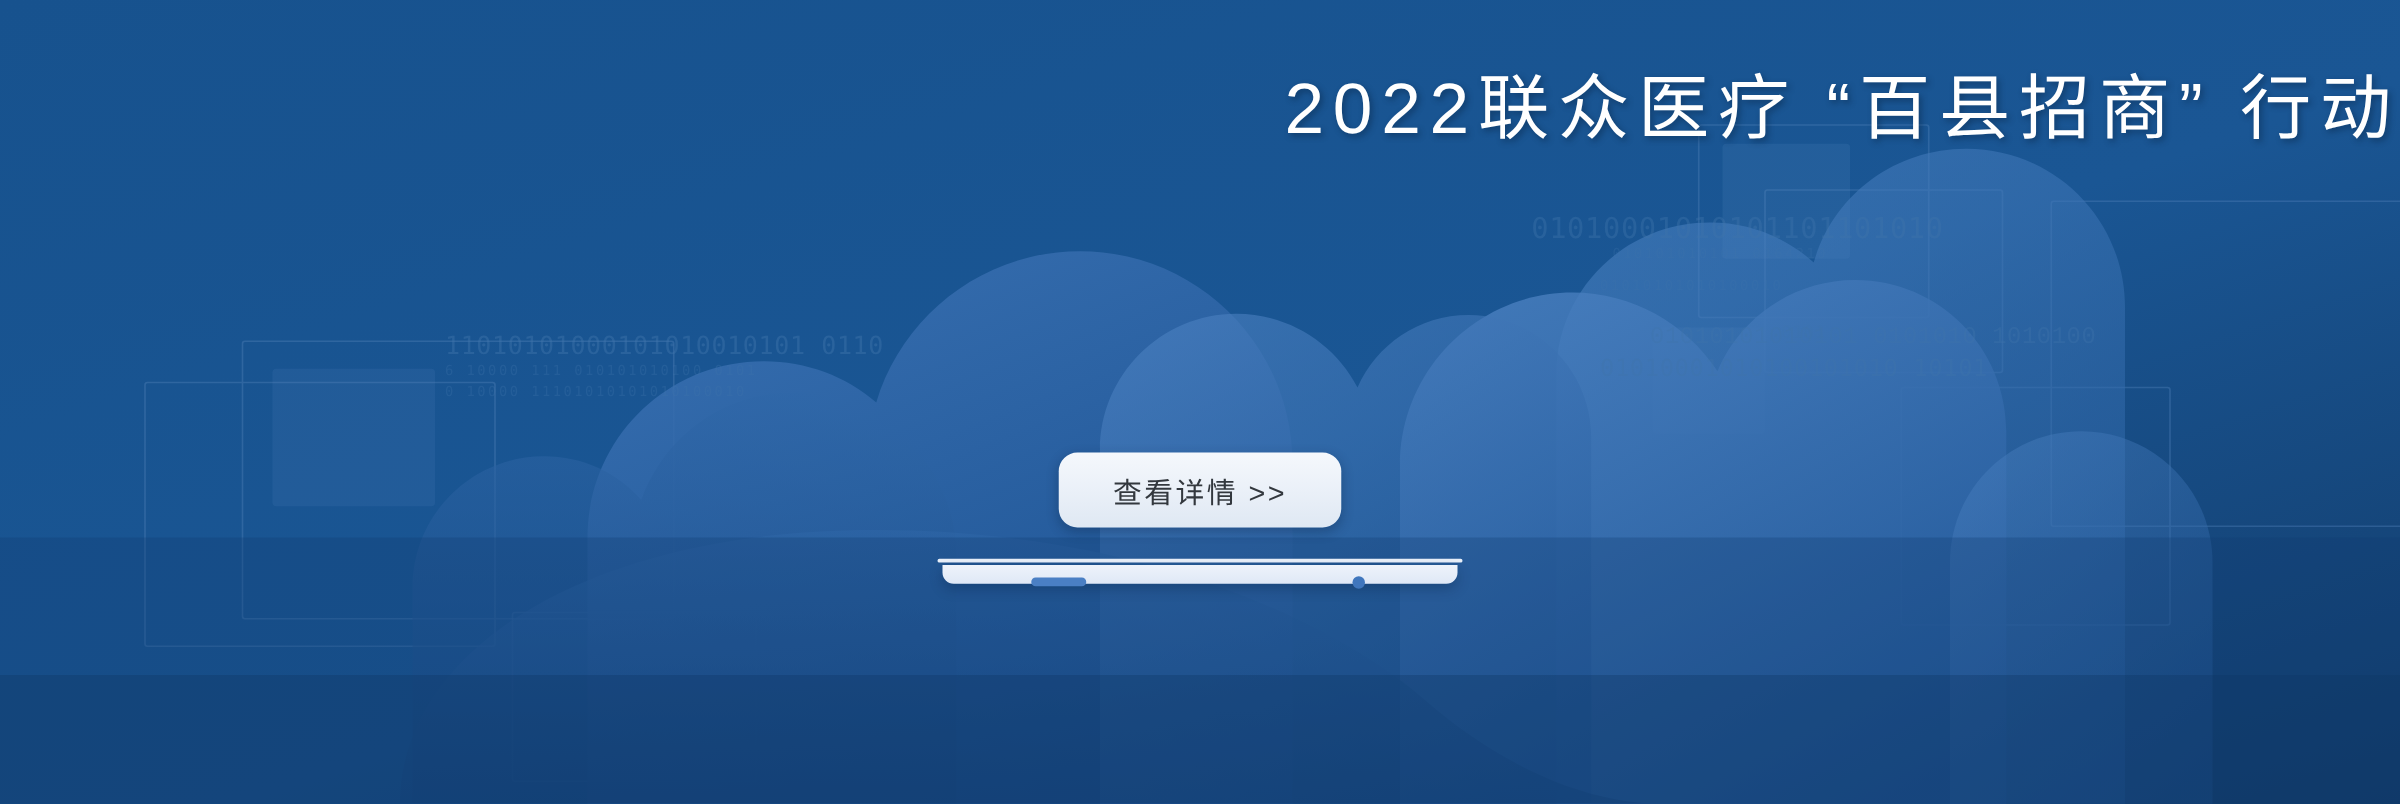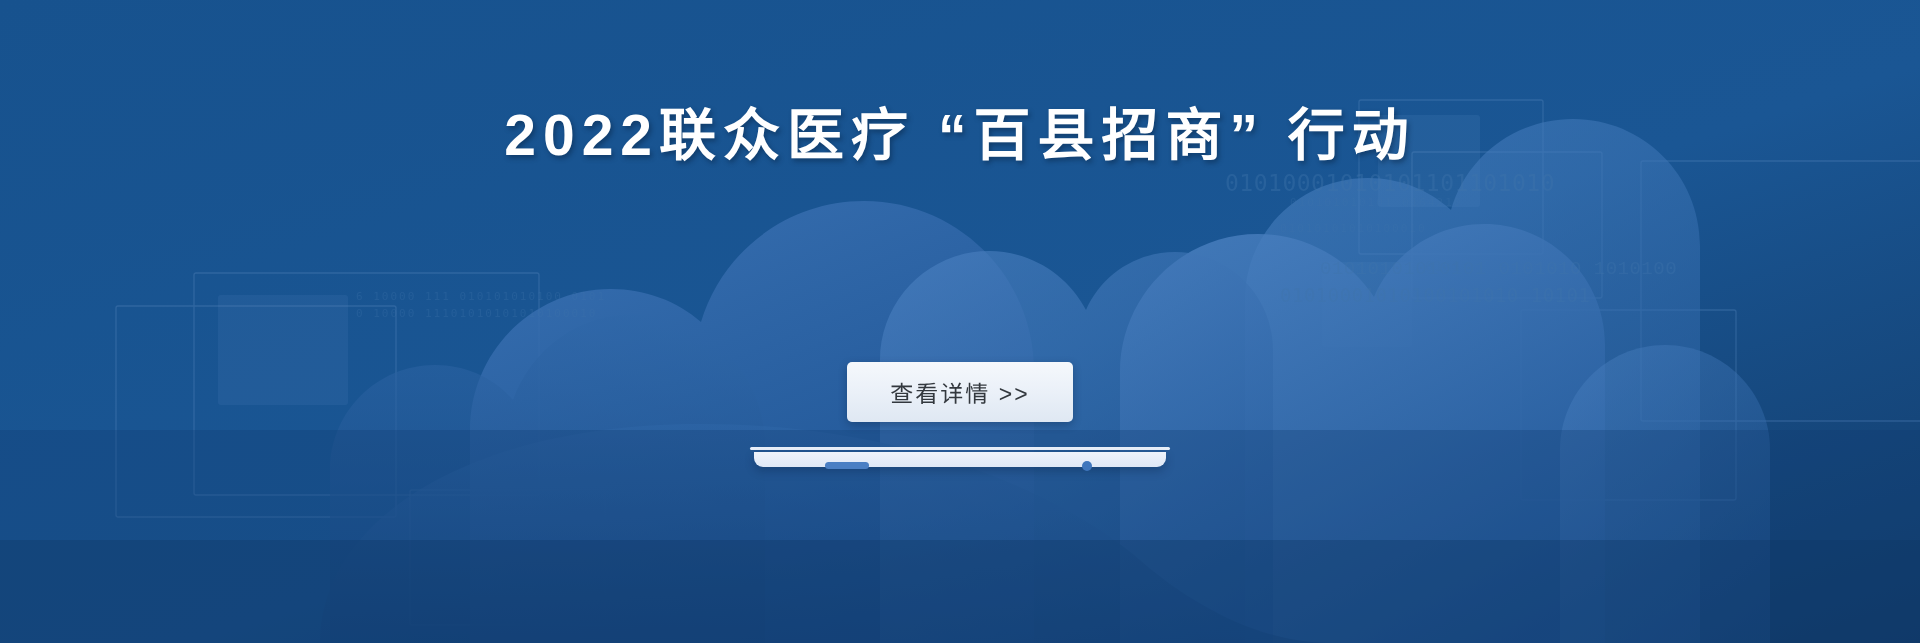--- a/index.html
+++ b/index.html
@@ -52,48 +52,49 @@
   
   .headline-wrap {
     position: absolute;
     left: 0;
     top: 0;
     width: 1920px;
     text-align: center;
   }
   .title {
     margin: 0;
-    padding-top: 102px;
+    padding-top: 54px;
     font-size: 57px;
     line-height: 66px;
-    font-weight: 700;
+    font-weight: 400;
     color: #ffffff;
     letter-spacing: 7px;
     text-shadow: 2px 3px 5px rgba(6,30,60,.45);
+    text-align: right;
   }
   .subtitle {
     margin: 0;
     padding-top: 16px;
     font-size: 33px;
     line-height: 44px;
     font-weight: 400;
     color: #ffffff;
     letter-spacing: 7px;
     text-shadow: 1px 2px 4px rgba(6,30,60,.40);
   }
 
   
   .cta {
     position: absolute;
     left: 847px;
     top: 362px;
     width: 226px;
     height: 60px;
     border: none;
-    border-radius: 5px;
+    border-radius: 15px;
     background: linear-gradient(180deg, #f5f8fc 0%, #eaf0f8 52%, #dfe8f3 100%);
     box-shadow: 0 3px 9px rgba(5,25,55,.30);
     color: #33383e;
     font-family: "Liberation Sans", "DejaVu Sans", sans-serif;
     font-size: 23px;
     letter-spacing: 2px;
     cursor: pointer;
     display: flex;
     align-items: center;
     justify-content: center;
@@ -263,20 +264,21 @@
           C1723 345 1770 392 1770 450
           L1770 643 Z"></path>
       </g>
 
       <rect x="0" y="430" width="1920" height="213" fill="#0f3c70" opacity="0.30"></rect>
       <rect x="0" y="540" width="1920" height="103" fill="#0d3765" opacity="0.35"></rect>
     </svg>
   </div>
 
   <div class="bg-layer">
+    <span class="binary bin-a">11010101000101010010101 0110</span>
     <span class="binary bin-b">6 10000 111        010101010100    0101</span>
     <span class="binary bin-c">0 10000 11101010101010100010</span>
     <span class="binary bin-f">01010001010101101101010</span>
     <span class="binary bin-g">010101010101   0164210</span>
     <span class="binary bin-h">01010101010100010</span>
     <span class="binary bin-i">01010101010101 0101010 1010100</span>
     <span class="binary bin-j">01010001010100101010 10101</span>
     <span class="binary bin-k">0101</span>
   </div>
 

